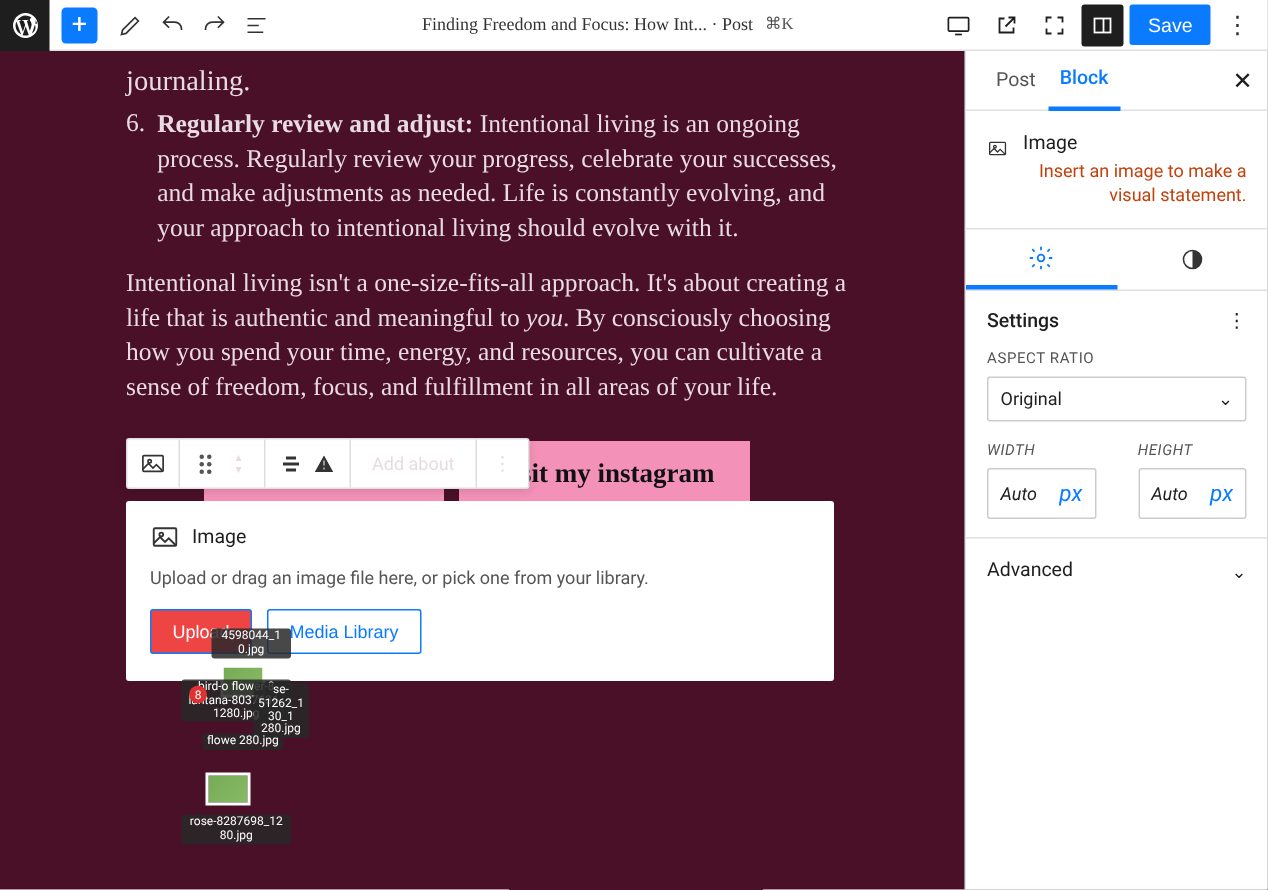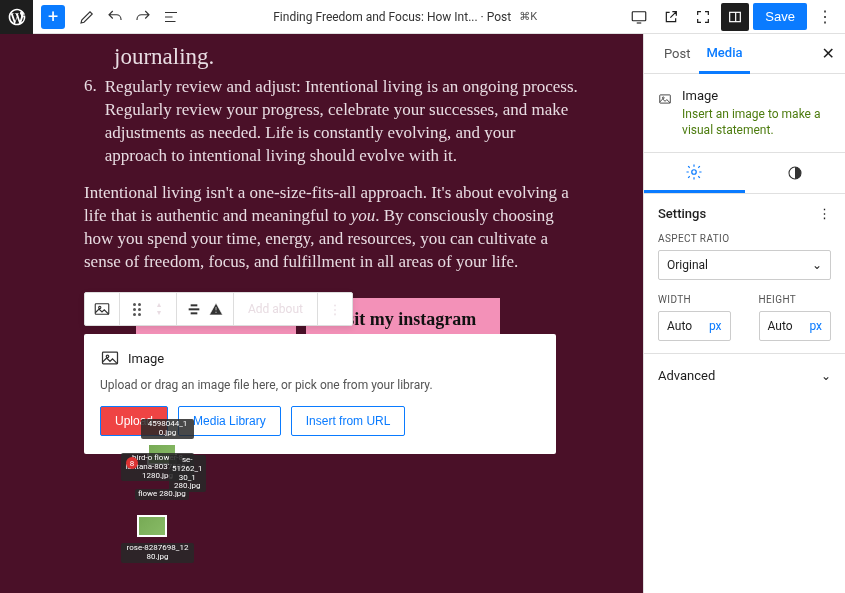--- a/index.html
+++ b/index.html
@@ -6,38 +6,38 @@
 body { font-family: -apple-system, BlinkMacSystemFont, "Segoe UI", Roboto, sans-serif; font-size: 13px; color: #1e1e1e; overflow: hidden; }
 .app { width: 845px; height: 593px; display: flex; flex-direction: column; position: relative; background: #fff; }
 
 
 .topbar { height: 34px; display: flex; align-items: center; border-bottom: 1px solid #e0e0e0; background: #fff; }
 .wp-logo { width: 33px; height: 34px; background: #1e1e1e; display: flex; align-items: center; justify-content: center; }
 .wp-logo svg { fill: #fff; width: 20px; height: 20px; }
 .insert-btn { width: 24px; height: 24px; background: #0a7bff; border-radius: 3px; margin: 0 8px; display: flex; align-items: center; justify-content: center; color: #fff; font-size: 18px; cursor: pointer; }
 .tool-icon { width: 28px; height: 28px; display: flex; align-items: center; justify-content: center; cursor: pointer; color: #333; }
 .tool-icon svg { width: 18px; height: 18px; stroke: currentColor; fill: none; stroke-width: 1.5; }
-.title-wrap { flex: 1; display: flex; align-items: center; justify-content: center; gap: 8px; }
+.title-wrap { flex: 1; display: flex; justify-content: center; gap: 8px; font-family: Liberation Serif, serif; }
 .title-text { font-size: 12px; color: #333; }
 .shortcut { font-size: 11px; color: #555; }
 .right-tools { display: flex; align-items: center; gap: 4px; padding-right: 6px; }
 .icon-btn { width: 28px; height: 28px; display: flex; align-items: center; justify-content: center; cursor: pointer; border-radius: 2px; }
 .icon-btn.dark { background: #1e1e1e; color: #fff; }
 .save-btn { background: #0a7bff; color: #fff; border: none; padding: 6px 12px; border-radius: 2px; font-size: 13px; cursor: pointer; }
 .dots-v { font-size: 16px; color: #333; cursor: pointer; padding: 0 6px; }
 
 
 .main { flex: 1; display: flex; overflow: hidden; }
 .canvas { flex: 1; background: #4a1028; overflow: hidden; position: relative; color: #e8dce2; }
 .content { padding: 10px 64px 20px 84px; font-family: Georgia, serif; }
-.journaling { font-size: 23px; color: #e8dce2; margin-left: 30px; margin-bottom: 6px; }
+.journaling { font-size: 19px; color: #e8dce2; margin-bottom: 6px; }
 .list-item { display: flex; gap: 8px; margin-bottom: 10px; }
 .list-num { font-size: 17px; color: #e8dce2; }
 .list-text { font-size: 17px; line-height: 1.35; color: #e8dce2; }
-.list-text b { font-weight: 400; margin-top: 19px; }
+.list-text b { font-weight: 700; margin-top: 19px; }
 .para { font-size: 17px; line-height: 1.35; color: #e8dce2; margin-top: 14px; }
 .para i { font-style: italic; }
 .cta-row { display: flex; gap: 10px; margin-top: 24px; margin-left: 52px; }
 .cta { background: #f391b8; color: #111; font-family: Georgia, serif; font-size: 18px; font-weight: 700; padding: 11px 24px; border: none; }
 .cta.ghost { width: 160px; }
 
 
 .float-tb { position: absolute; top: 258px; left: 84px; background: #fff; border: 1px solid #ddd; box-shadow: 0 2px 6px rgba(0,0,0,.1); display: flex; align-items: center; height: 34px; border-radius: 2px; }
 .ft-sec { display: flex; align-items: center; height: 100%; border-right: 1px solid #ddd; padding: 0 6px; }
 .ft-sec:last-child { border: none; }
@@ -64,32 +64,32 @@
 .badge-red { position: absolute; background: #d33; color: #fff; border-radius: 50%; width: 12px; height: 12px; font-size: 8px; display: flex; align-items: center; justify-content: center; top: 38px; left: 52px; }
 
 
 .sidebar { width: 202px; border-left: 1px solid #e0e0e0; background: #fff; display: flex; flex-direction: column; font-size: 13px; }
 .sb-tabs { display: flex; align-items: center; border-bottom: 1px solid #e0e0e0; padding: 0 12px; height: 40px; position: relative; }
 .sb-tab { padding: 0 8px; height: 100%; display: flex; align-items: center; cursor: pointer; font-size: 13px; color: #555; }
 .sb-tab.active { color: #0a7bff; border-bottom: 3px solid #0a7bff; margin-bottom: -1px; font-weight: 500; }
 .sb-close { position: absolute; right: 10px; font-size: 16px; cursor: pointer; }
 .sb-block-info { padding: 14px; border-bottom: 1px solid #e0e0e0; display: flex; gap: 10px; }
 .sb-block-text .n { font-size: 13px; margin-bottom: 4px; }
-.sb-block-text .d { font-size: 12px; color: #4d7c0f; line-height: 1.3; }
+.sb-block-text .d { font-size: 12px; color: #c2410c; line-height: 1.3; text-align: right; }
 .sb-subtabs { display: flex; border-bottom: 1px solid #e0e0e0; }
 .sb-subtab { flex: 1; height: 40px; display: flex; align-items: center; justify-content: center; cursor: pointer; }
 .sb-subtab.active { border-bottom: 3px solid #0a7bff; margin-bottom: -1px; color: #0a7bff; }
 .sb-section { padding: 12px 14px; border-bottom: 1px solid #e0e0e0; }
 .sb-sec-h { display: flex; justify-content: space-between; align-items: center; font-weight: 500; margin-bottom: 12px; }
 .sb-label { font-size: 10px; text-transform: uppercase; letter-spacing: .4px; color: #555; margin-bottom: 6px; }
 .sb-select { width: 100%; border: 1px solid #ccc; border-radius: 2px; padding: 7px 8px; font-size: 12px; display: flex; justify-content: space-between; cursor: pointer; margin-bottom: 14px; }
-.sb-dims { display: flex; gap: 28px; }
+.sb-dims { display: flex; gap: 28px; font-style: italic; }
 .sb-dim { flex: 1; }
 .sb-input { width: 100%; border: 1px solid #ccc; border-radius: 2px; padding: 7px 8px; font-size: 12px; display: flex; justify-content: space-between; align-items: center; }
-.sb-input .u { color: #0a7bff; font-size: 12px; }
+.sb-input .u { color: #0a7bff; font-size: 15px; }
 .sb-adv { padding: 14px; display: flex; justify-content: space-between; align-items: center; cursor: pointer; }
 .chev { font-size: 12px; }
 </style>
 </head>
 <body>
 
 <div class="app">
 
   <div class="topbar">
     <div class="wp-logo">
@@ -152,21 +152,21 @@
 
   <div class="main">
 
     <div class="canvas">
       <div class="content">
         <div class="journaling">journaling.</div>
         <div class="list-item">
           <div class="list-num">6.</div>
           <div class="list-text"><b>Regularly review and adjust:</b><span> Intentional living is an ongoing process. Regularly review your progress, celebrate your successes, and make adjustments as needed. Life is constantly evolving, and your approach to intentional living should evolve with it.</span></div>
         </div>
-        <div class="para"><span>Intentional living isn't a one-size-fits-all approach. It's about evolving a life that is authentic and meaningful to </span><i>you</i><span>. By consciously choosing how you spend your time, energy, and resources, you can cultivate a sense of freedom, focus, and fulfillment in all areas of your life.</span></div>
+        <div class="para"><span>Intentional living isn't a one-size-fits-all approach. It's about creating a life that is authentic and meaningful to </span><i>you</i><span>. By consciously choosing how you spend your time, energy, and resources, you can cultivate a sense of freedom, focus, and fulfillment in all areas of your life.</span></div>
         <div class="cta-row">
           <button class="cta ghost"></button>
           <button class="cta">Visit my instagram</button>
         </div>
       </div>
 
       <div class="float-tb">
         <div class="ft-sec">
           <div class="ft-icon">
               <svg width="18" height="18" viewBox="0 0 24 24" fill="none" stroke="#333" stroke-width="1.5">
@@ -220,21 +220,20 @@
               <rect x="3" y="5" width="18" height="14" rx="1"></rect>
               <circle cx="9" cy="10" r="1.5"></circle>
               <path d="M3 17l5-5 4 4 3-3 6 6"></path>
             </svg>
           <span class="ib-title">Image</span>
         </div>
         <div class="ib-desc">Upload or drag an image file here, or pick one from your library.</div>
         <div class="ib-btns">
           <button class="ib-btn primary">Upload</button>
           <button class="ib-btn">Media Library</button>
-          <button class="ib-btn">Insert from URL</button>
         </div>
       </div>
 
       <div class="files-cluster">
         <div class="fc-item" style="top:0;left:20px;">
           <span class="fc-cap">4598044_1
 0.jpg</span>
         </div>
         <div class="fc-item" style="top:24px;left:26px;">
           <div class="fc-img"></div>
@@ -261,21 +260,21 @@
         <div class="fc-item" style="top:124px;left:0;">
           <span class="fc-cap">rose-8287698_12
 80.jpg</span>
         </div>
       </div>
     </div>
 
     <div class="sidebar">
       <div class="sb-tabs">
         <div class="sb-tab">Post</div>
-        <div class="sb-tab active">Media</div>
+        <div class="sb-tab active">Block</div>
         <div class="sb-close">✕</div>
       </div>
       <div class="sb-block-info">
         <svg width="22" height="22" viewBox="0 0 24 24" fill="none" stroke="#333" stroke-width="1.5">
             <rect x="3" y="5" width="18" height="14" rx="1"></rect>
             <circle cx="9" cy="10" r="1.5"></circle>
             <path d="M3 17l5-5 4 4 3-3 6 6"></path>
           </svg>
         <div class="sb-block-text">
           <div class="n">Image</div>

